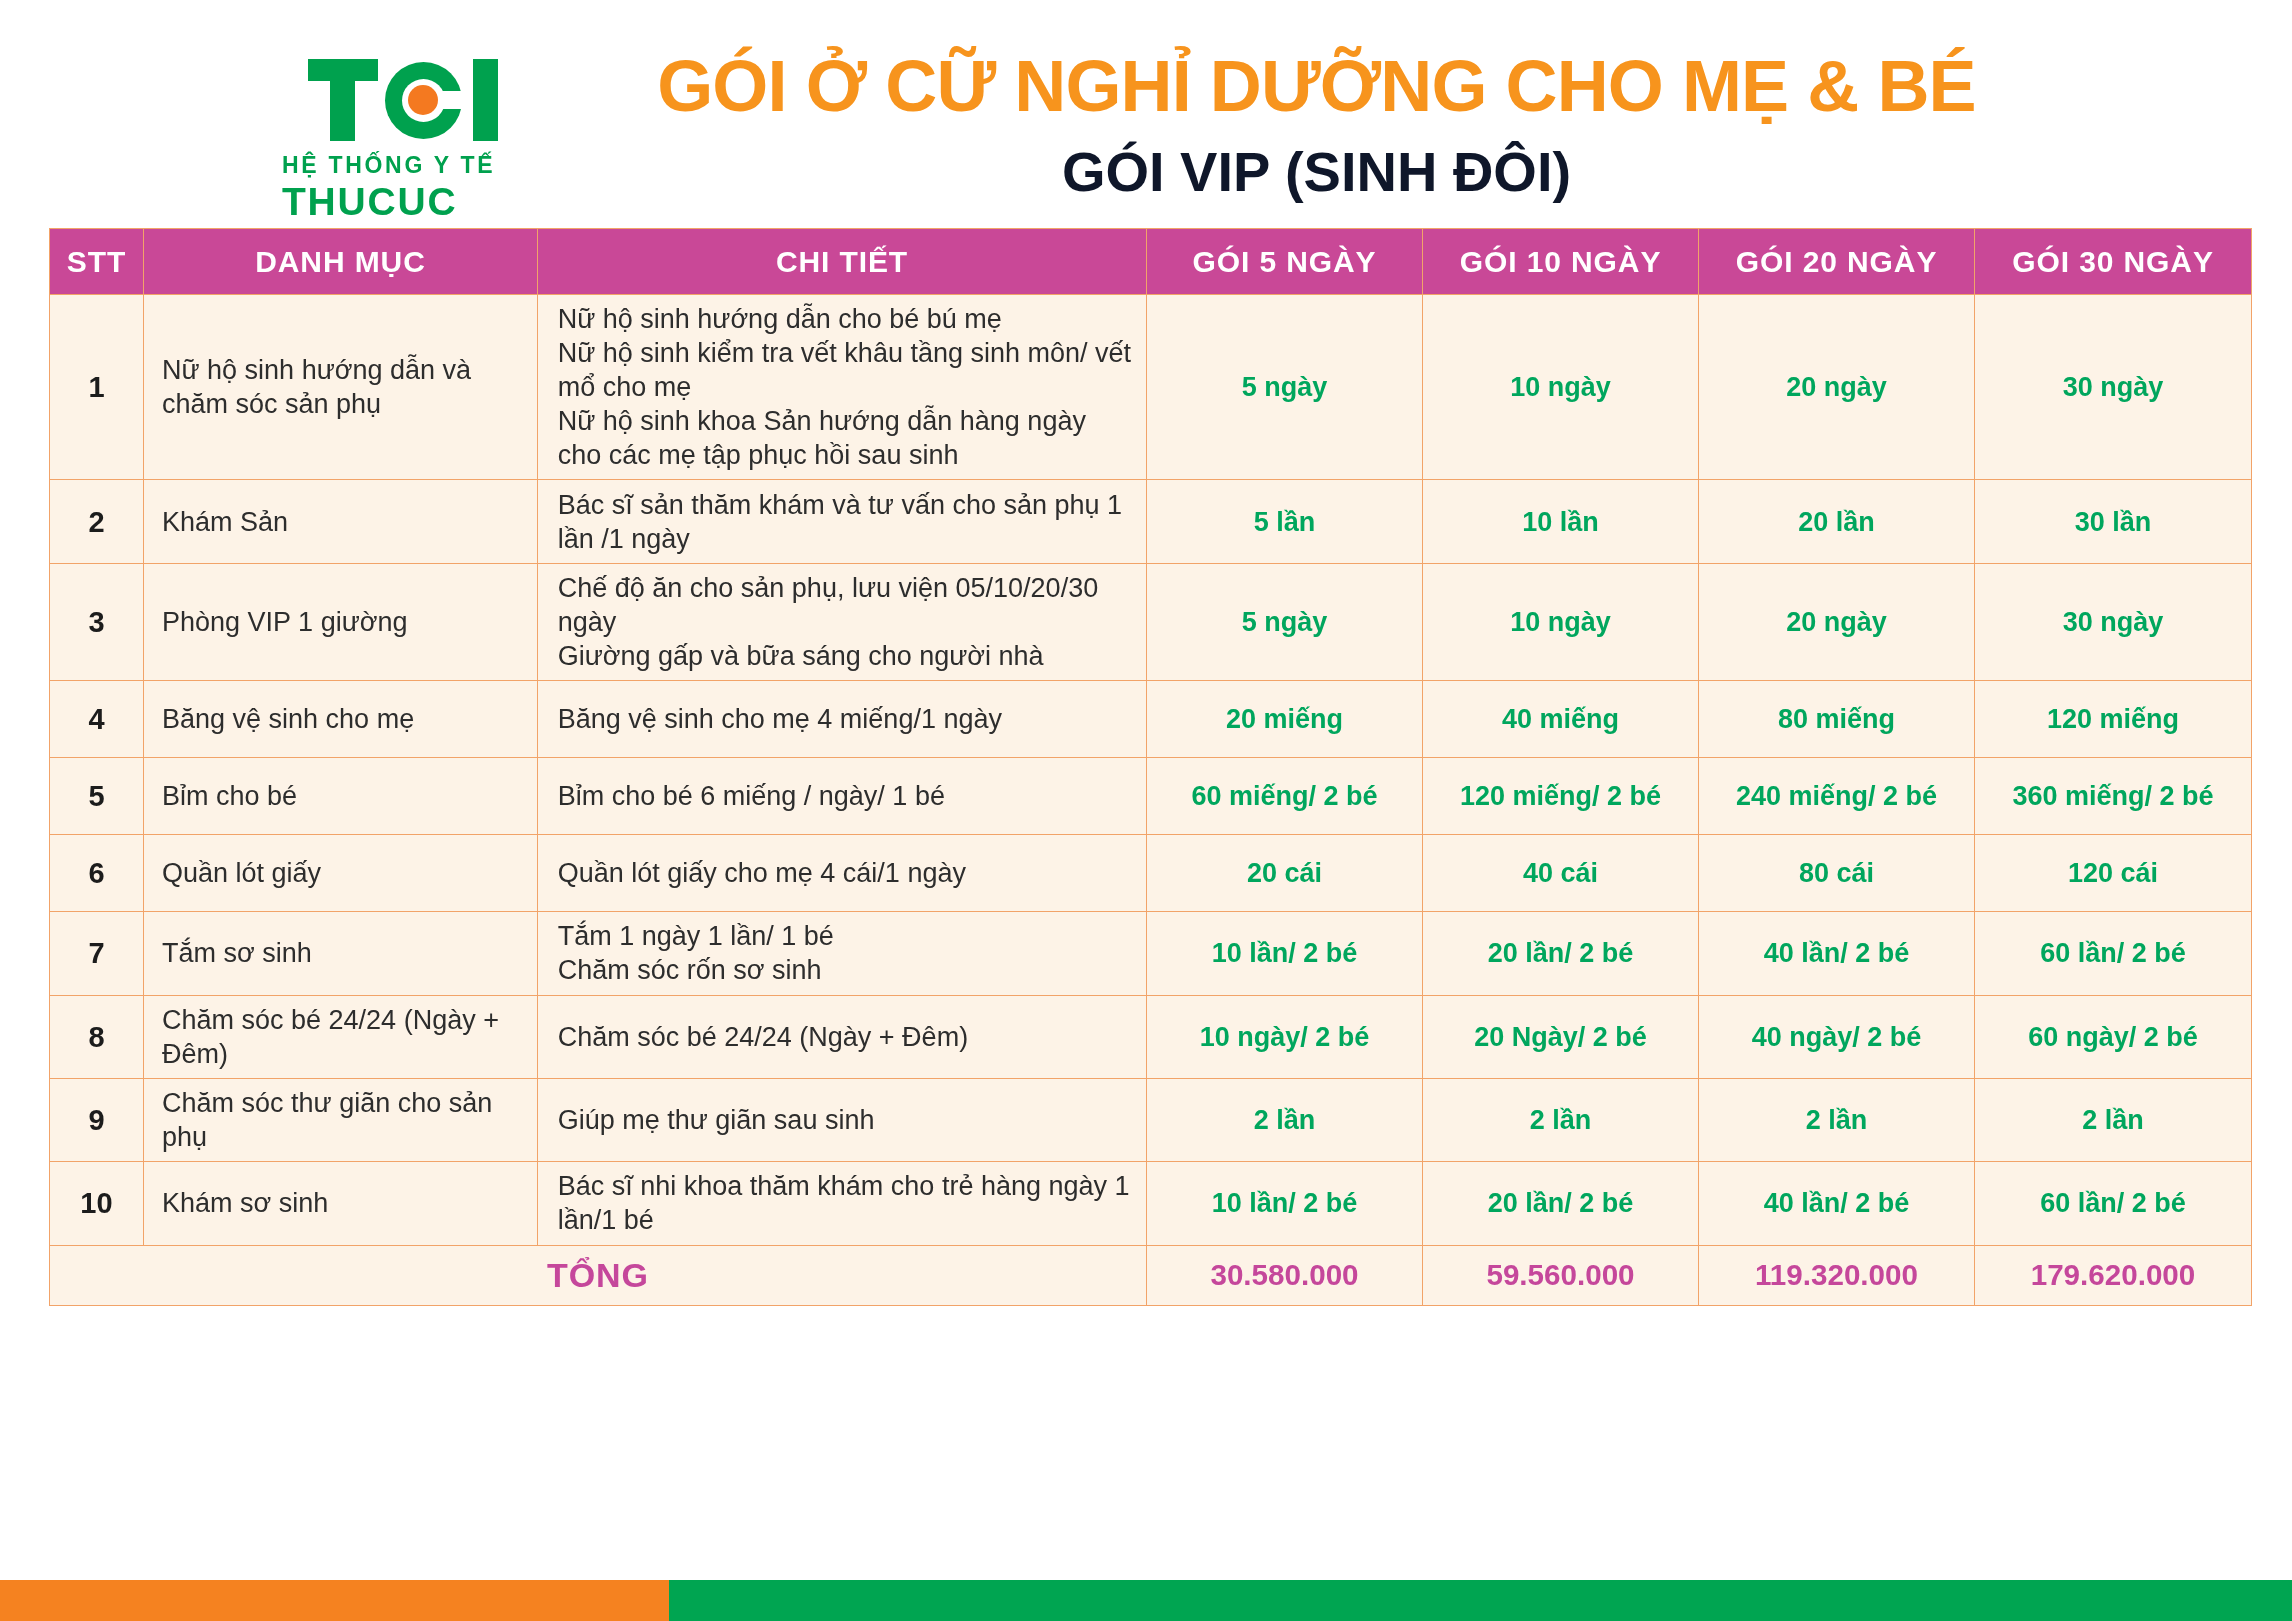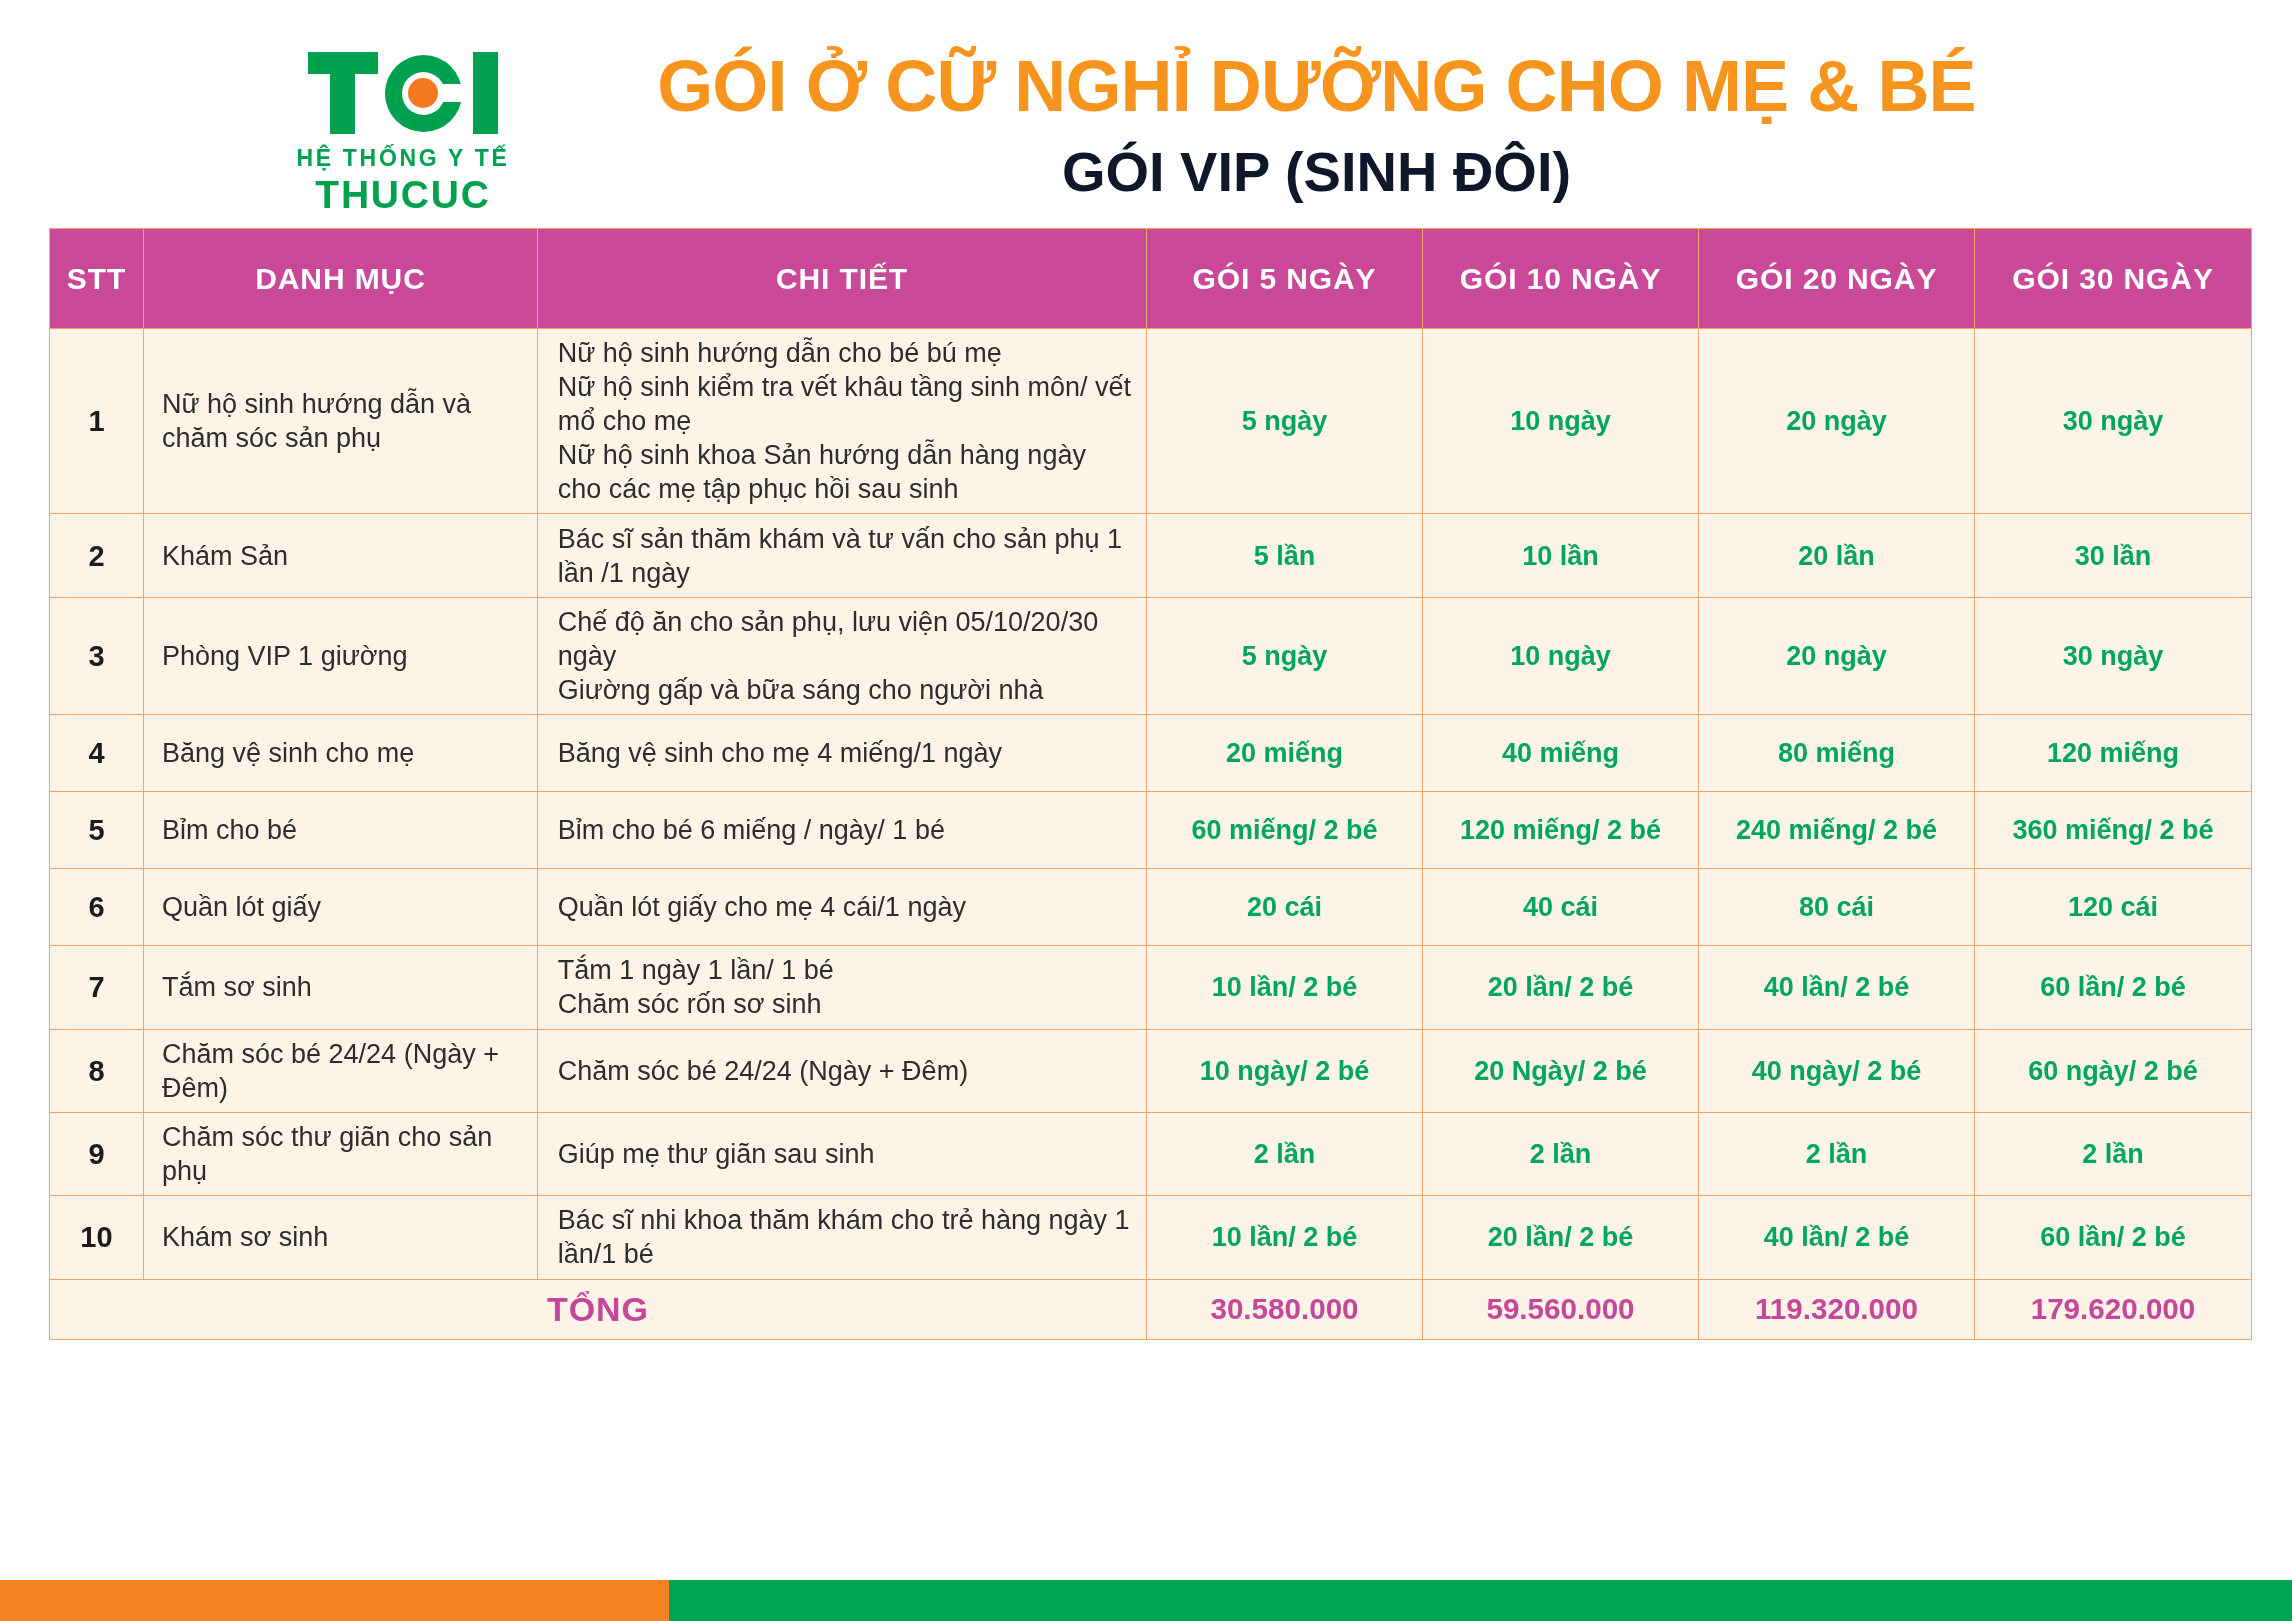--- a/index.html
+++ b/index.html
@@ -1,21 +1,21 @@
 <!DOCTYPE html>
 <html style="font-size:14.3px"><head>
 <meta charset="utf-8">
 <style>
   * { margin:0; padding:0; box-sizing:border-box; }
   html,body { width:2293px; height:1621px; background:#ffffff;
               font-family:"Liberation Sans", sans-serif; }
   body { position:relative; overflow:hidden; }
 
   
-  .logo { position:absolute; left:282px; top:52px; width:242px; text-align:center; }
+  .logo { position:absolute; left:282px; top:59px; width:242px; }
   .logo-icon { display:flex; align-items:center; justify-content:center; height:82px; }
   .li-t { position:relative; width:70px; height:82px; }
   .li-t::before { content:""; position:absolute; left:0; top:0; width:70px; height:21.5px; background:#00A14E; }
   .li-t::after  { content:""; position:absolute; left:22.4px; top:0; width:25px; height:82px; background:#00A14E; }
   .li-c { position:relative; width:77px; height:77px; margin-left:7.2px; border-radius:50%; background:#00A14E; }
   .li-c .hole { position:absolute; inset:17px; background:#ffffff; border-radius:50%; }
   .li-c .notch { position:absolute; right:-1.8px; top:29.6px; width:29px; height:18px; background:#ffffff; }
   .li-c .dot { position:absolute; left:23px; top:23px; width:30px; height:30px; background:#F47920; border-radius:50%; }
   .li-i { width:25px; height:82px; background:#00A14E; margin-left:10.7px; }
   .logo-tagline { margin-top:10.7px; color:#00A14E; font-size:23px; letter-spacing:2.7px; font-weight:bold; }
@@ -23,21 +23,21 @@
 
   .titles { position:absolute; left:582px; top:49px; width:1469px; text-align:center; }
   .title-main { color:#F7941D; font-size:72px; font-weight:bold; letter-spacing:-0.9px; line-height:1.05; }
   .title-sub  { color:#0f172a; font-size:56px; font-weight:bold; margin-top:14.3px; }
 
   
   .table-wrap { position:absolute; left:49px; top:228px; }
   table { border-collapse:collapse; width:2201px; table-layout:fixed; }
   th, td { border:1.8px solid #F2A368; }
   thead th { background:#C94897; color:#ffffff; font-size:30px; font-weight:bold;
-             height:100px; text-align:center; letter-spacing:0.9px; }
+             height:66px; text-align:center; letter-spacing:0.9px; }
   td { background:#FDF3E7; font-size:27px; color:#2d2d2d; padding:7.2px 14.3px;
        vertical-align:middle; line-height:34px; height:77px; }
   td.stt { text-align:center; font-weight:bold; font-size:29px; color:#1c1c1c; }
   td.cat { text-align:left; padding-left:18px; }
   td.det { text-align:left; padding-left:19.7px; }
   td.val { text-align:center; color:#00A65D; font-weight:bold; }
   tr.total-row td { height:60px; }
   td.total-label { text-align:center; color:#C5479B; font-weight:bold; font-size:34px; letter-spacing:0.9px; }
   td.total-val { text-align:center; color:#C5479B; font-weight:bold; font-size:29.6px; }
 

